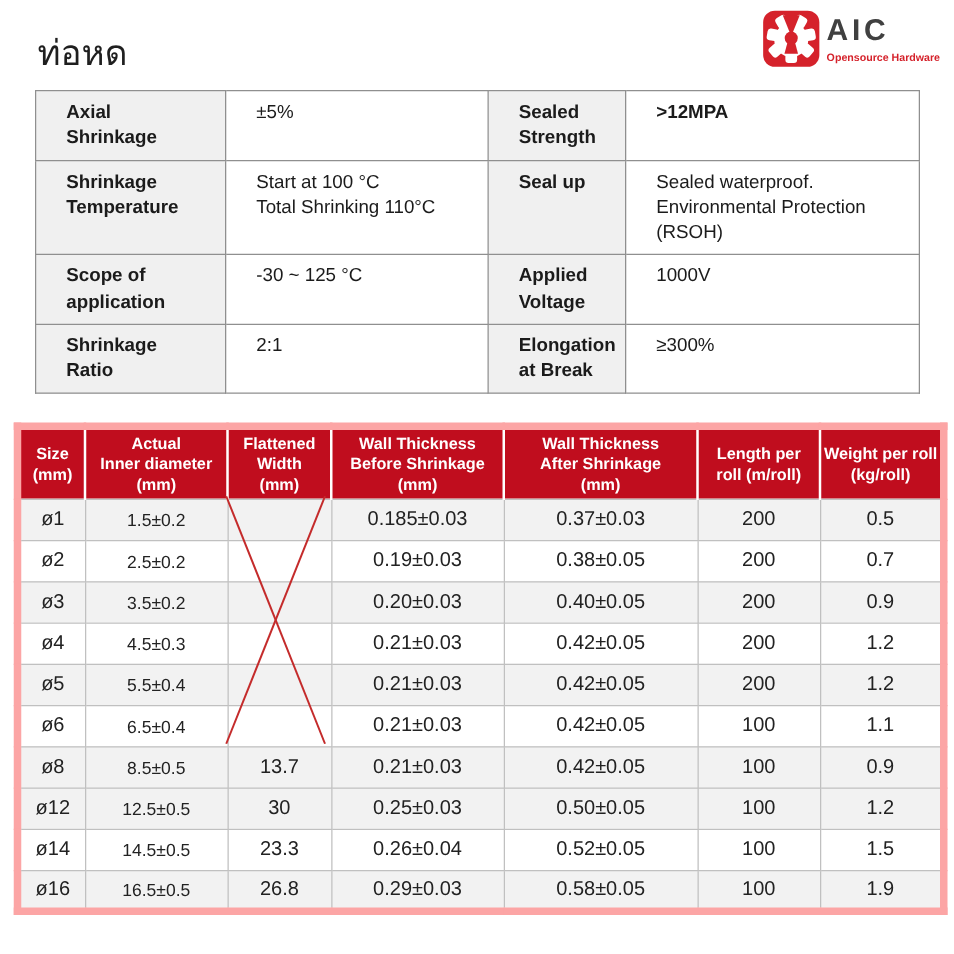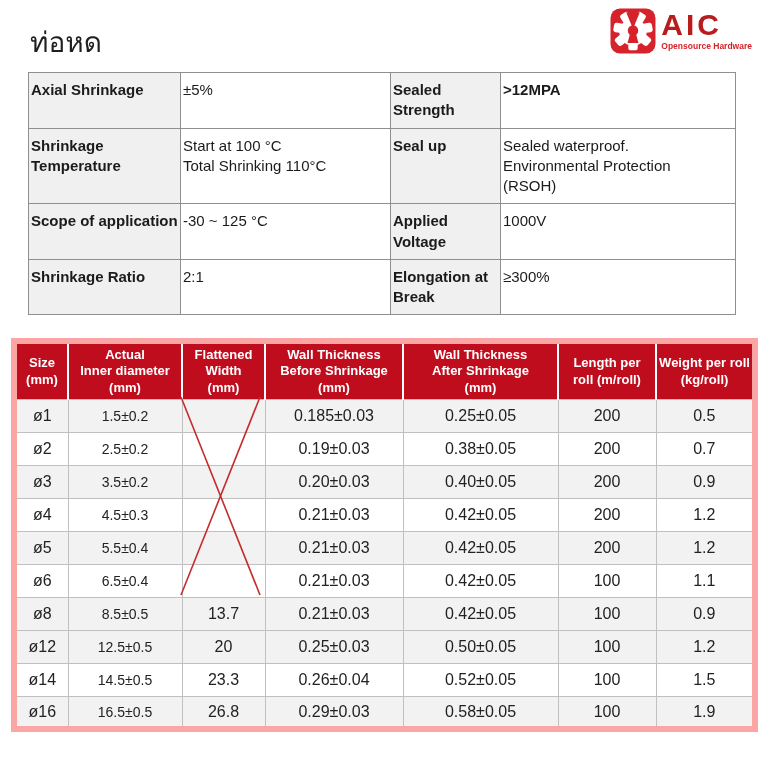--- a/index.html
+++ b/index.html
@@ -5,27 +5,27 @@
   * { margin:0; padding:0; box-sizing:border-box; }
   html,body { width:763px; height:763px; background:#ffffff; overflow:hidden;
               font-family:"Liberation Sans","DejaVu Sans",sans-serif; color:#1b1b1b; }
 
   
   .page-header { position:relative; height:64px; }
   .page-title { position:absolute; left:30px; top:20px; font-size:28px; font-weight:500; color:#1f1f1f; }
   .logo { position:absolute; right:11px; top:8px; display:flex; align-items:flex-start; }
   .logo-icon { width:46px; height:46px; margin-right:5px; }
   .logo-text { display:flex; flex-direction:column; margin-top:4px; }
-  .logo-name { font-size:30px; line-height:26px; font-weight:600; letter-spacing:3px; color:#b91c1c; }
+  .logo-name { font-size:24px; line-height:26px; font-weight:600; letter-spacing:3px; color:#404040; }
   .logo-sub { font-size:8.5px; font-weight:700; color:#d5222b; margin-top:3px; white-space:nowrap; }
 
   
   table { border-collapse:collapse; table-layout:fixed; }
   .spec-table { margin:8px 0 0 28px; width:707px; border:1px solid #8f8f8f; }
-  .spec-table td { border:1px solid #8f8f8f; vertical-align:top; padding:7px 2px; font-size:15px; line-height:1.35; }
+  .spec-table td { border:1px solid #8f8f8f; vertical-align:top; padding:7px 24px; font-size:15px; line-height:1.35; }
   .spec-table td.lbl { background:#f0f0f0; font-weight:700; }
   .spec-table tr.h1 td { height:49px; }
   .spec-table tr.h2 td { height:69px; }
   .spec-table tr.h3 td { height:49px; }
   .spec-table tr.h4 td { height:45px; }
   .pre { white-space:pre-line; }
   .bold-val { font-weight:700; }
 
   
   .data-wrap { position:relative; margin:23px 0 0 11px; width:741px; }
@@ -145,21 +145,21 @@
         <th>Weight per roll
 (kg/roll)</th>
       </tr>
     </thead>
     <tbody id="size-rows">
         <tr class="alt">
           <td>ø1</td>
           <td class="small">1.5±0.2</td>
           <td></td>
           <td>0.185±0.03</td>
-          <td>0.25±0.05</td>
+          <td>0.37±0.03</td>
           <td>200</td>
           <td>0.5</td>
         </tr>
         <tr>
           <td>ø2</td>
           <td class="small">2.5±0.2</td>
           <td></td>
           <td>0.19±0.03</td>
           <td>0.38±0.05</td>
           <td>200</td>
@@ -206,21 +206,21 @@
           <td class="small">8.5±0.5</td>
           <td>13.7</td>
           <td>0.21±0.03</td>
           <td>0.42±0.05</td>
           <td>100</td>
           <td>0.9</td>
         </tr>
         <tr class="alt">
           <td>ø12</td>
           <td class="small">12.5±0.5</td>
-          <td>20</td>
+          <td>30</td>
           <td>0.25±0.03</td>
           <td>0.50±0.05</td>
           <td>100</td>
           <td>1.2</td>
         </tr>
         <tr>
           <td>ø14</td>
           <td class="small">14.5±0.5</td>
           <td>23.3</td>
           <td>0.26±0.04</td>

